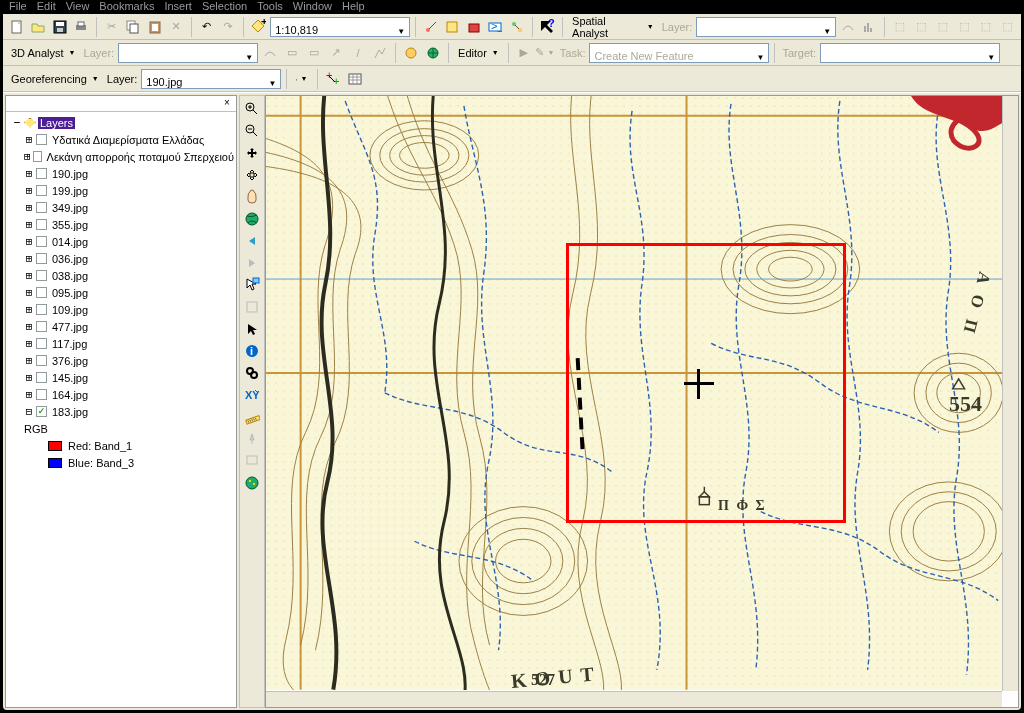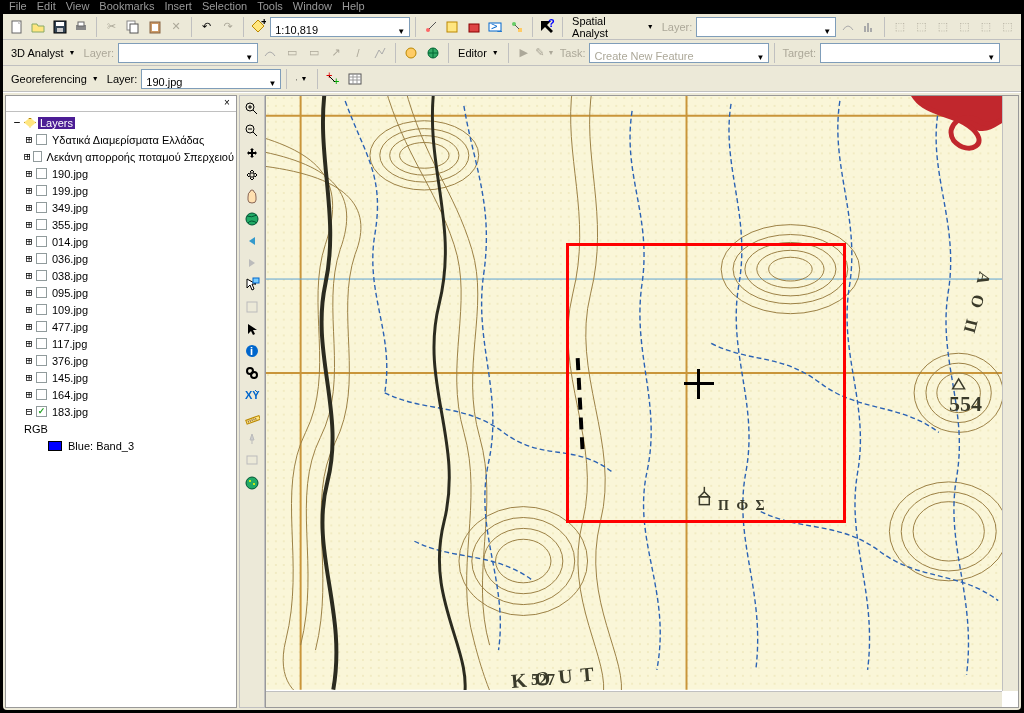--- a/index.html
+++ b/index.html
@@ -371,20 +371,24 @@
               <span class="tw">⊟</span>
               <span class="chk on"></span>
               <span class="lbl">183.jpg</span>
             </div>
           </div>
         <div class="node ind2">
           <span class="lbl">RGB</span>
         </div>
         <div id="band-list">
             <div class="node ind3">
+              <span class="swatch swR"></span>
+              <span class="lbl">Red:   Band_1</span>
+            </div>
+            <div class="node ind3">
               <span class="swatch swB"></span>
               <span class="lbl">Blue:  Band_3</span>
             </div>
           </div>
       </div>
     </div>
 
     <div class="vtool">
       <span class="vbtn">
           <svg width="16" height="16">

